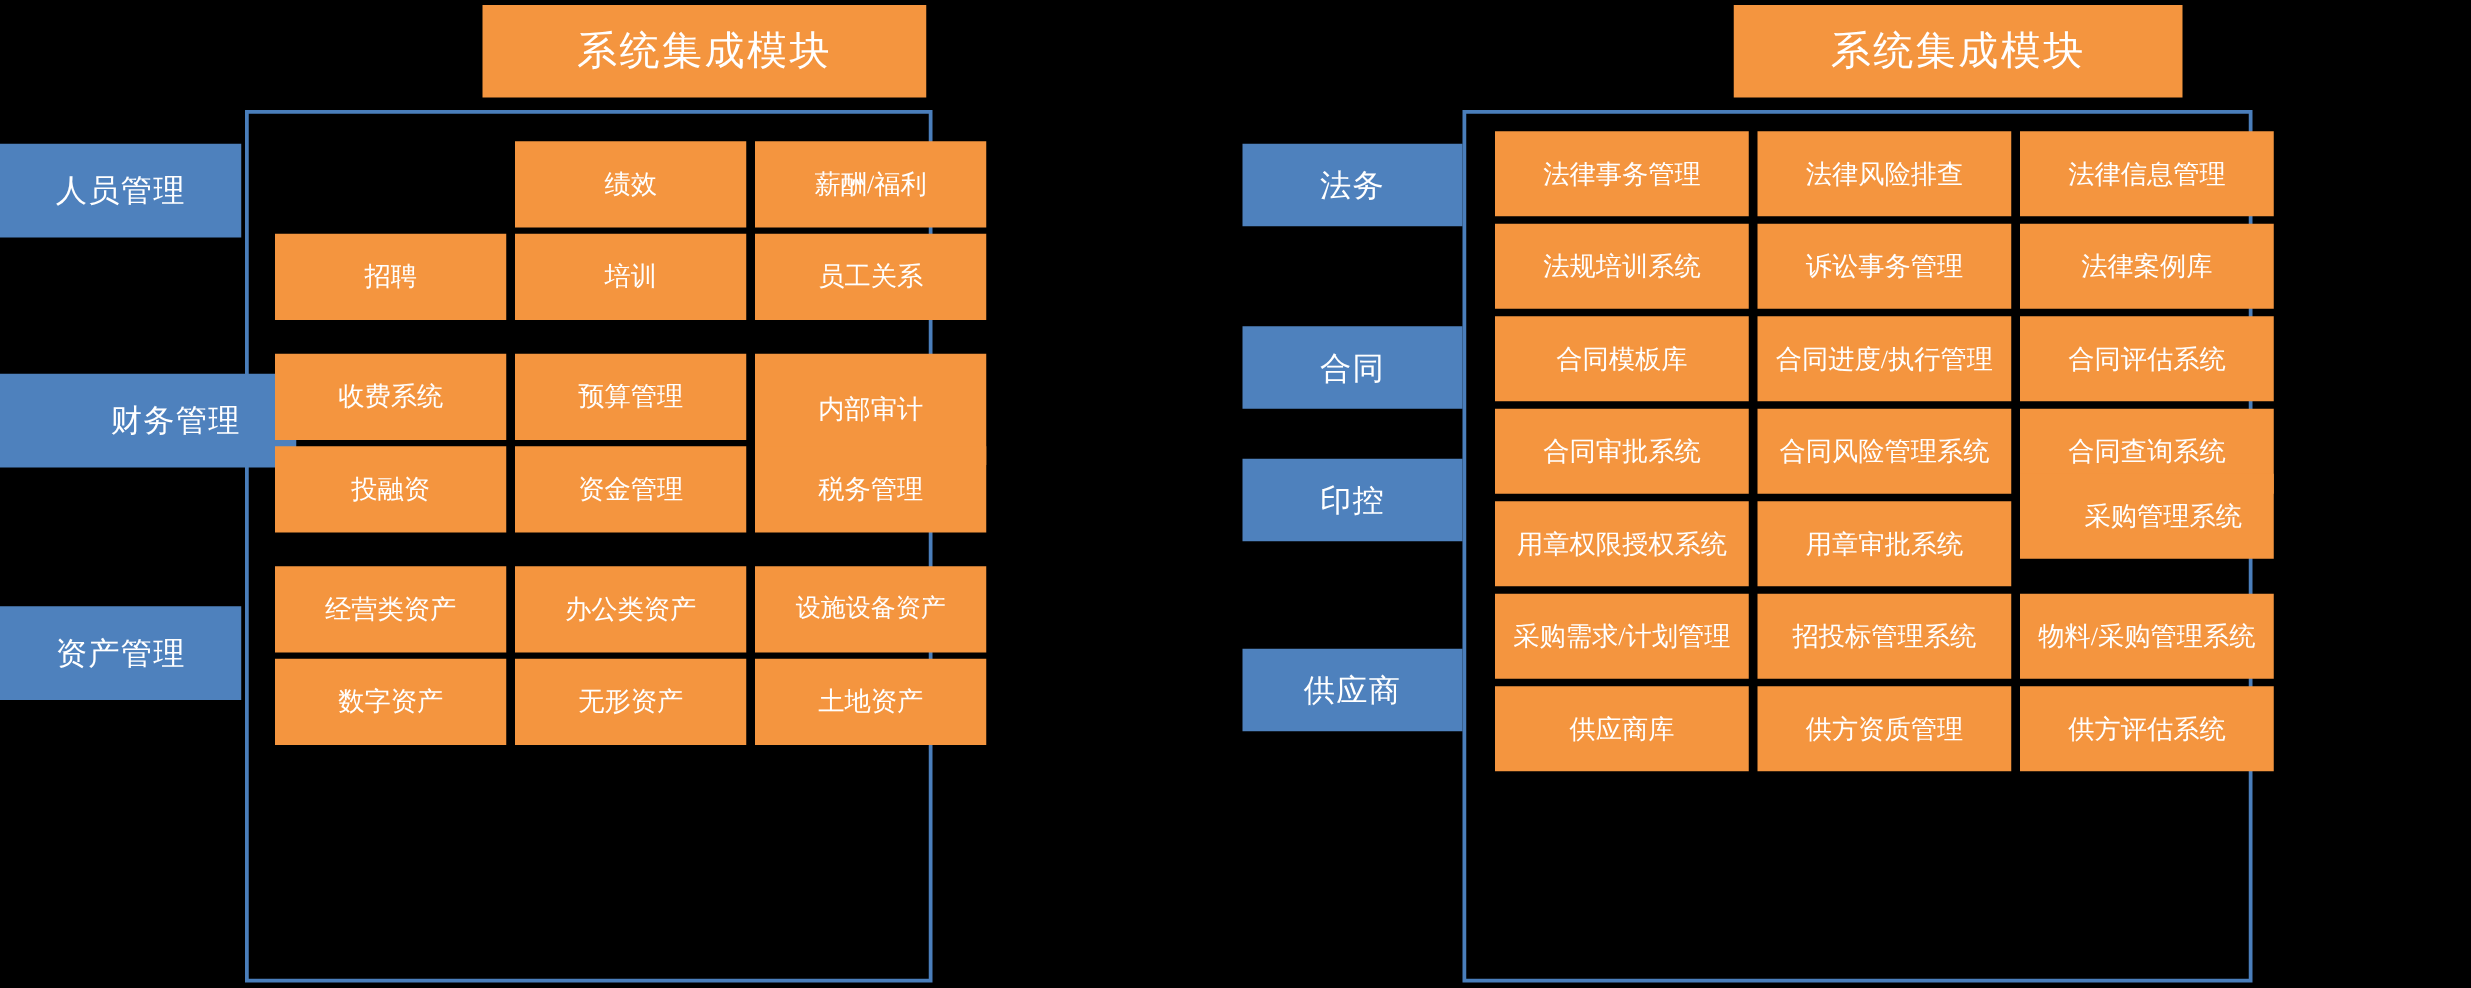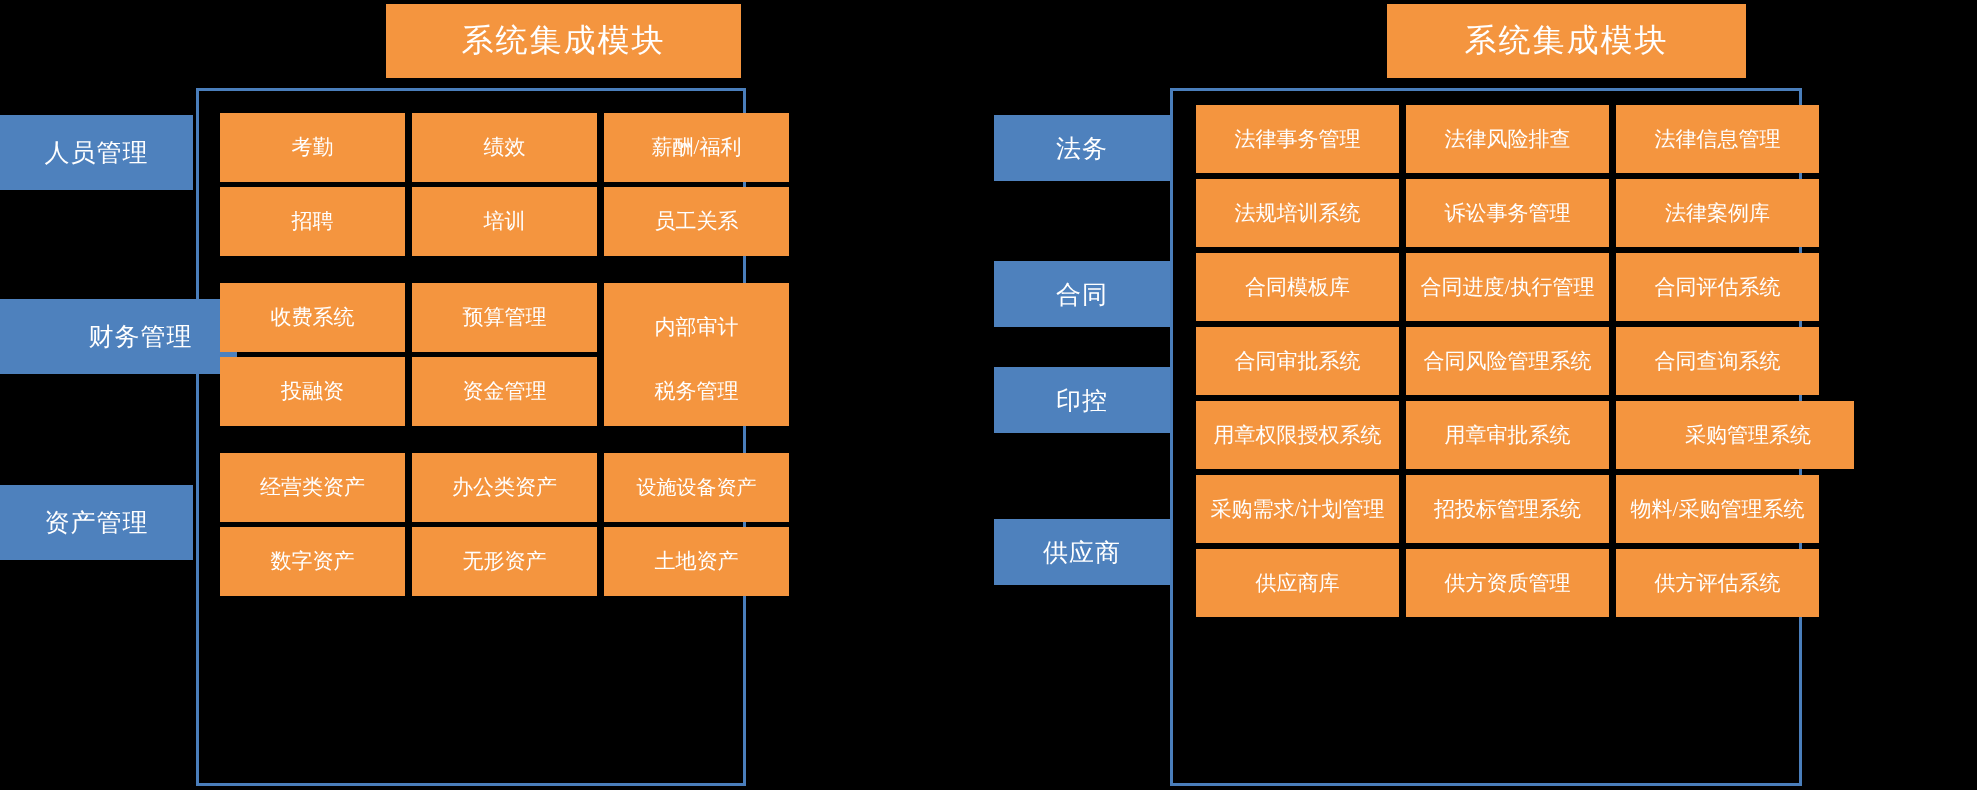--- a/index.html
+++ b/index.html
@@ -40,21 +40,20 @@
 <div class="stage">
 
   <div class="title-box" style="left:386px;top:4px;width:355px;height:74px;">系统集成模块</div>
 
   <div class="panel-frame" style="left:196px;top:88px;width:550px;height:698px;"></div>
 
   <div class="cat-label" style="left:0px;top:115px;width:193px;height:75px;">人员管理</div>
   <div class="cat-label" style="left:0px;top:299px;width:193px;height:75px;padding-left:44px;">财务管理</div>
   <div class="cat-label" style="left:0px;top:485px;width:193px;height:75px;">资产管理</div>
 
-  <div class="tile" style="left:220px;top:113px;width:185px;height:69px;">考勤</div>
   <div class="tile" style="left:412px;top:113px;width:185px;height:69px;">绩效</div>
   <div class="tile" style="left:604px;top:113px;width:185px;height:69px;">薪酬/福利</div>
 
   <div class="tile" style="left:220px;top:187px;width:185px;height:69px;">招聘</div>
   <div class="tile" style="left:412px;top:187px;width:185px;height:69px;">培训</div>
   <div class="tile" style="left:220px;top:283px;width:185px;height:69px;">收费系统</div>
 
   <div class="tile" style="left:604px;top:187px;width:185px;height:69px;">员工关系</div>
   <div class="tile" style="left:412px;top:283px;width:185px;height:69px;">预算管理</div>
   <div class="tile" style="left:604px;top:283px;width:185px;height:89px;">内部审计</div>
@@ -91,21 +90,21 @@
   <div class="tile" style="left:1196px;top:253px;width:203px;height:68px;">合同模板库</div>
   <div class="tile" style="left:1406px;top:253px;width:203px;height:68px;">合同进度/执行管理</div>
   <div class="tile" style="left:1616px;top:253px;width:203px;height:68px;">合同评估系统</div>
 
   <div class="tile" style="left:1196px;top:327px;width:203px;height:68px;">合同审批系统</div>
   <div class="tile" style="left:1406px;top:327px;width:203px;height:68px;">合同风险管理系统</div>
   <div class="tile" style="left:1616px;top:327px;width:203px;height:68px;">合同查询系统</div>
 
   <div class="tile" style="left:1196px;top:401px;width:203px;height:68px;">用章权限授权系统</div>
   <div class="tile" style="left:1406px;top:401px;width:203px;height:68px;">用章审批系统</div>
-  <div class="tile" style="left:1616px;top:401px;width:238px;height:68px;padding-left:32px;">采购管理系统</div>
+  <div class="tile" style="left:1616px;top:379px;width:203px;height:68px;padding-left:32px;">采购管理系统</div>
 
   <div class="tile" style="left:1196px;top:475px;width:203px;height:68px;">采购需求/计划管理</div>
   <div class="tile" style="left:1406px;top:475px;width:203px;height:68px;">招投标管理系统</div>
   <div class="tile" style="left:1616px;top:475px;width:203px;height:68px;">物料/采购管理系统</div>
 
   <div class="tile" style="left:1196px;top:549px;width:203px;height:68px;">供应商库</div>
   <div class="tile" style="left:1406px;top:549px;width:203px;height:68px;">供方资质管理</div>
   <div class="tile" style="left:1616px;top:549px;width:203px;height:68px;">供方评估系统</div>
 
 </div>

